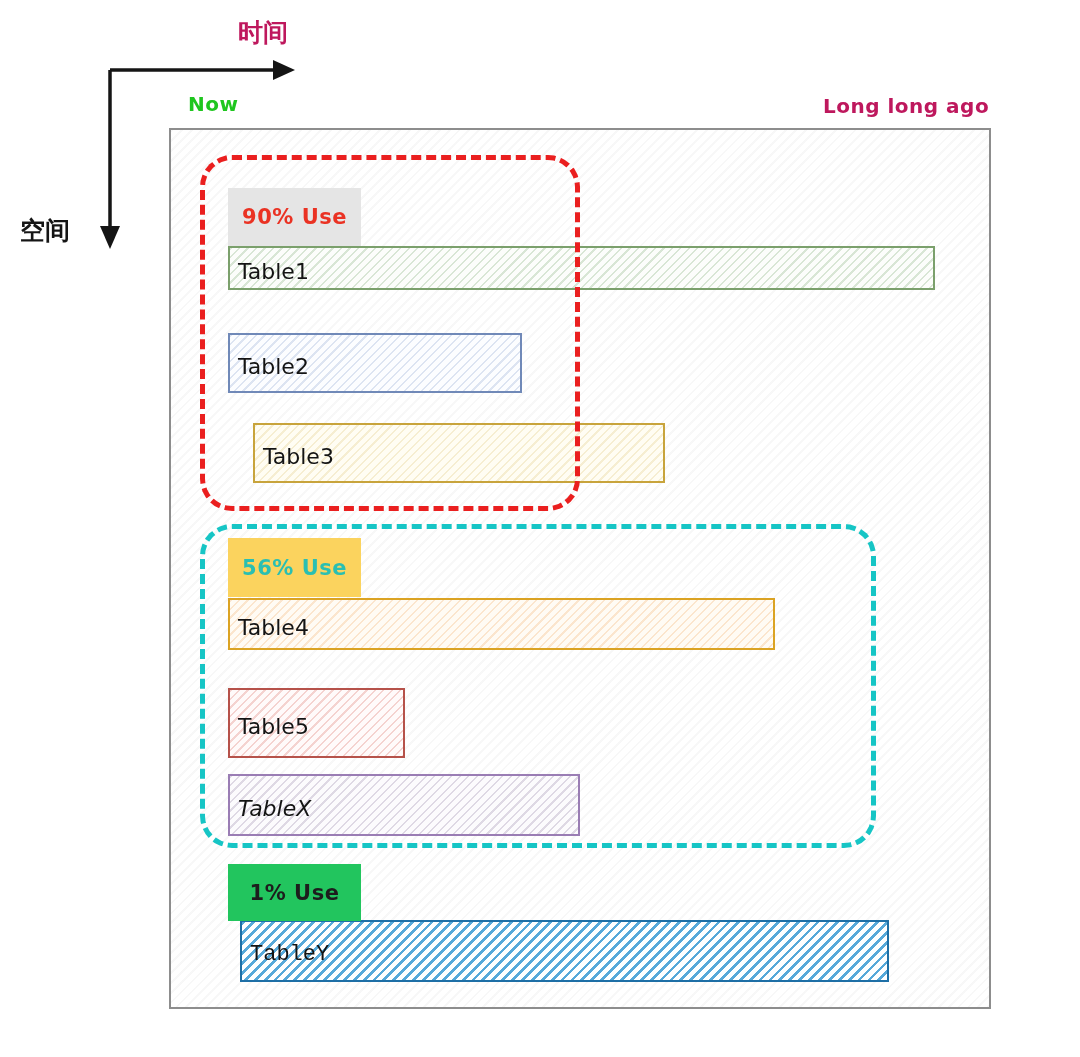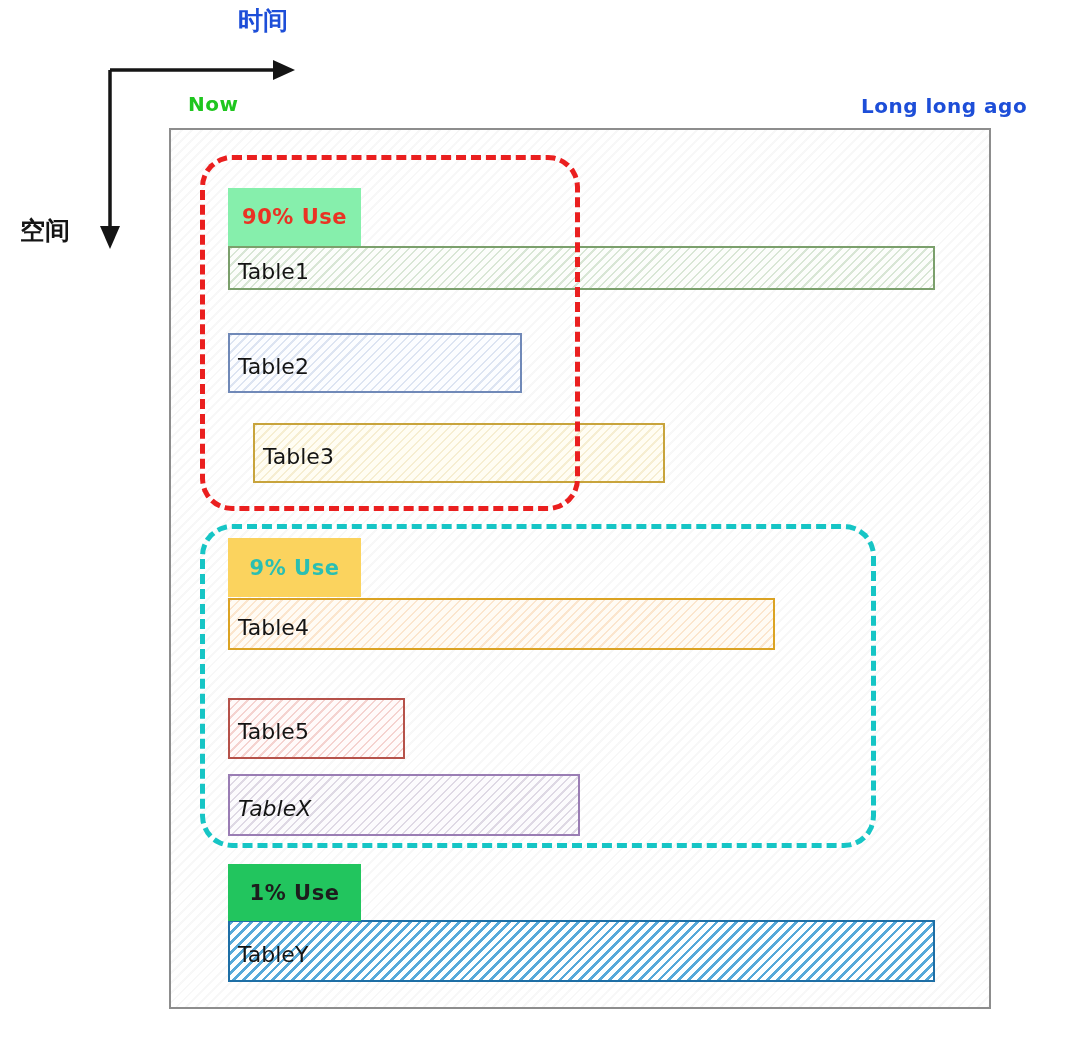--- a/index.html
+++ b/index.html
@@ -23,48 +23,48 @@
 </head>
 <body>
 
 <svg class="abs" style="left:88px;top:46px;width:230px;height:215px;" viewBox="0 0 230 215">
   <path d="M22 24 H 187" stroke="#151515" stroke-width="3.5" fill="none"></path>
   <polygon points="185,14 207,24 185,34" fill="#151515"></polygon>
   <path d="M22 24 V 182" stroke="#151515" stroke-width="3.5" fill="none"></path>
   <polygon points="12,180 22,203 32,180" fill="#151515"></polygon>
 </svg>
 
-<div class="abs axis-label" style="left: 238px; top: 4px; color: #1d4ed8;">时间</div>
+<div class="abs axis-label" style="left: 238px; top: 16px; color: #be185d;">时间</div>
 <div class="abs axis-label" style="left: 20px; top: 214px; color: rgb(21, 21, 21);">空间</div>
 
 <div class="abs tl-label" style="left: 188px; top: 92px; color: rgb(31, 198, 31);">Now</div>
-<div class="abs tl-label" style="left: 823px; top: 94px; color: #1d4ed8; margin-left: 38px;">Long long ago</div>
+<div class="abs tl-label" style="left: 823px; top: 94px; color: #be185d;">Long long ago</div>
 
 <div class="abs canvas-box" style="left: 169px; top: 128px; width: 822px; height: 881px; border-color: rgb(141, 141, 141); background: repeating-linear-gradient(135deg, rgba(120, 120, 120, 0.055) 0px, rgba(120, 120, 120, 0.055) 2px, transparent 2px, transparent 7px), rgb(255, 255, 255);"></div>
 
 <div class="abs bar" style="left: 228px; top: 246px; width: 707px; height: 44px; border-color: rgb(123, 160, 108); background: repeating-linear-gradient(135deg, rgba(125, 170, 115, 0.28) 0px, rgba(125, 170, 115, 0.28) 1.6px, transparent 1.6px, transparent 6px), rgb(252, 253, 251);">
   <span class="lbl">Table1</span>
 </div>
 <div class="abs bar" style="left: 228px; top: 333px; width: 294px; height: 60px; border-color: rgb(112, 137, 184); background: repeating-linear-gradient(135deg, rgba(110, 140, 195, 0.22) 0px, rgba(110, 140, 195, 0.22) 1.6px, transparent 1.6px, transparent 6px), rgb(252, 253, 255); padding-left: 8px;">
   <span class="lbl">Table2</span>
 </div>
 <div class="abs bar" style="left: 228px; top: 423px; width: 412px; height: 60px; border-color: rgb(200, 164, 60); background: repeating-linear-gradient(135deg, rgba(214, 184, 90, 0.22) 0px, rgba(214, 184, 90, 0.22) 1.6px, transparent 1.6px, transparent 6px), rgb(255, 253, 243); margin-left: 25px;">
   <span class="lbl">Table3</span>
 </div>
 <div class="abs bar" style="left: 228px; top: 598px; width: 547px; height: 52px; border-color: rgb(219, 163, 35); background: repeating-linear-gradient(135deg, rgba(240, 165, 90, 0.25) 0px, rgba(240, 165, 90, 0.25) 1.6px, transparent 1.6px, transparent 6px), rgb(255, 251, 244);">
   <span class="lbl">Table4</span>
 </div>
-<div class="abs bar" style="left: 228px; top: 688px; width: 177px; height: 61px; border-color: rgb(182, 82, 74); background: repeating-linear-gradient(135deg, rgba(220, 120, 110, 0.3) 0px, rgba(220, 120, 110, 0.3) 1.6px, transparent 1.6px, transparent 6px), rgb(255, 250, 250); margin-top: 10px;">
+<div class="abs bar" style="left: 228px; top: 688px; width: 177px; height: 70px; border-color: rgb(182, 82, 74); background: repeating-linear-gradient(135deg, rgba(220, 120, 110, 0.3) 0px, rgba(220, 120, 110, 0.3) 1.6px, transparent 1.6px, transparent 6px), rgb(255, 250, 250);">
   <span class="lbl">Table5</span>
 </div>
 <div class="abs bar" style="left: 228px; top: 774px; width: 352px; height: 62px; border-color: rgb(154, 125, 180); background: repeating-linear-gradient(135deg, rgba(135, 115, 155, 0.25) 0px, rgba(135, 115, 155, 0.25) 1.6px, transparent 1.6px, transparent 6px), rgb(252, 251, 253); font-style: italic;">
   <span class="lbl">TableX</span>
 </div>
-<div class="abs bar" style="left: 228px; top: 920px; width: 707px; height: 62px; border-color: rgb(30, 111, 166); background: repeating-linear-gradient(135deg, rgba(64, 157, 212, 0.88) 0px, rgba(64, 157, 212, 0.88) 2.7px, transparent 2.7px, transparent 7px), rgb(255, 255, 255);">
+<div class="abs bar" style="left: 240px; top: 920px; width: 649px; height: 62px; border-color: rgb(30, 111, 166); background: repeating-linear-gradient(135deg, rgba(64, 157, 212, 0.88) 0px, rgba(64, 157, 212, 0.88) 2.7px, transparent 2.7px, transparent 7px), rgb(255, 255, 255); font-family: Liberation Mono, monospace;">
   <span class="lbl">TableY</span>
 </div>
 
-<div class="abs badge" style="left: 228px; top: 188px; width: 133px; height: 58px; color: rgb(234, 50, 35); background: #86efac;">90% Use</div>
-<div class="abs badge" style="left: 228px; top: 538px; width: 133px; height: 59px; color: rgb(42, 191, 178); background: rgb(251, 211, 94);">9% Use</div>
+<div class="abs badge" style="left: 228px; top: 188px; width: 133px; height: 58px; color: rgb(234, 50, 35); background: #e5e5e5;">90% Use</div>
+<div class="abs badge" style="left: 228px; top: 538px; width: 133px; height: 59px; color: rgb(42, 191, 178); background: rgb(251, 211, 94);">56% Use</div>
 <div class="abs badge" style="left: 228px; top: 864px; width: 133px; height: 57px; color: rgb(29, 29, 29); background: #22c55e;">1% Use</div>
 
 <div class="abs group-box" style="left: 200px; top: 155px; width: 380px; height: 356px; border-color: rgb(234, 31, 31);"></div>
 <div class="abs group-box" style="left: 200px; top: 524px; width: 676px; height: 324px; border-color: rgb(22, 197, 197);"></div>
 
 </body></html>

